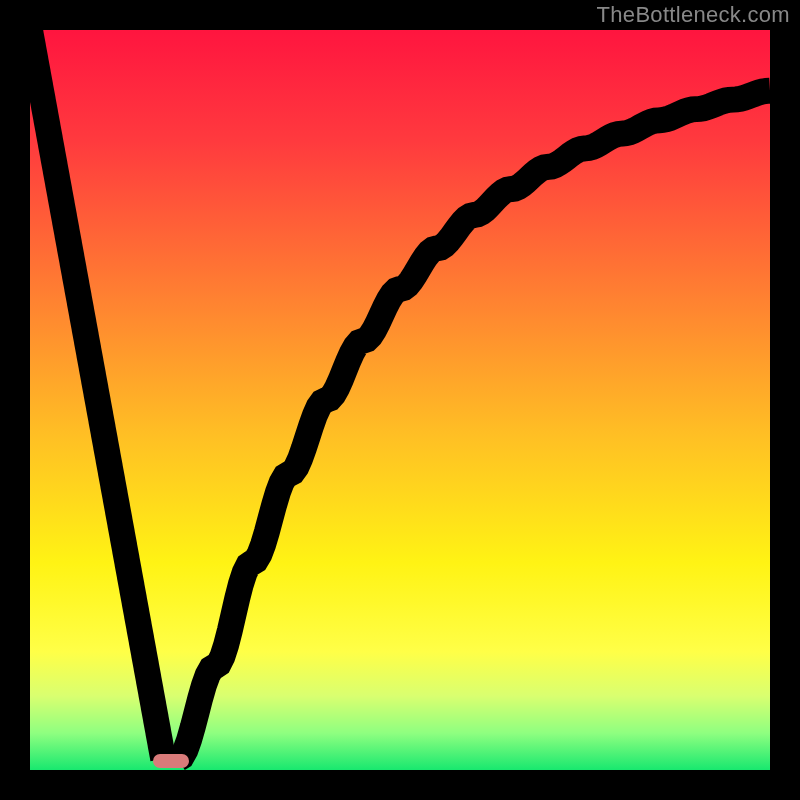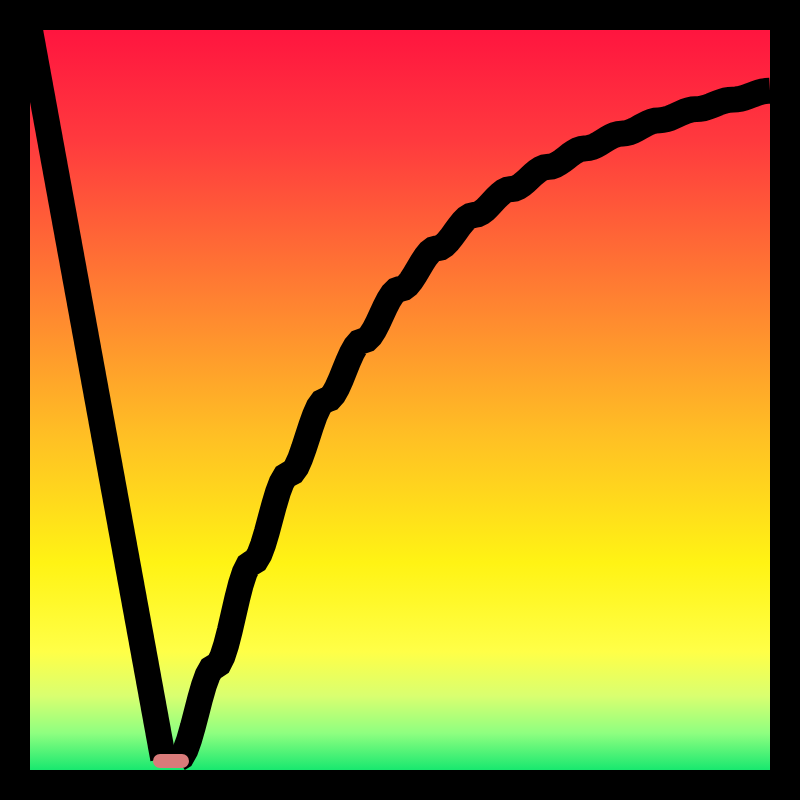--- a/index.html
+++ b/index.html
@@ -58,20 +58,21 @@
     color: #888;
     font-size: 22px;
     font-weight: 500;
     letter-spacing: 0.3px;
   }
 </style>
 </head>
 <body>
 
 <div class="chart-outer">
+  <div class="watermark">TheBottleneck.com</div>
 
   <div class="plot-area">
 
     <svg class="gradient-bg" viewBox="0 0 100 100" preserveAspectRatio="none">
       <defs>
         <linearGradient id="bg-grad" x1="0" y1="0" x2="0" y2="1">
             <stop offset="0%" stop-color="#ff153f"></stop>
             <stop offset="15%" stop-color="#ff3a3e"></stop>
             <stop offset="35%" stop-color="#ff7d32"></stop>
             <stop offset="55.00000000000001%" stop-color="#ffc024"></stop>

